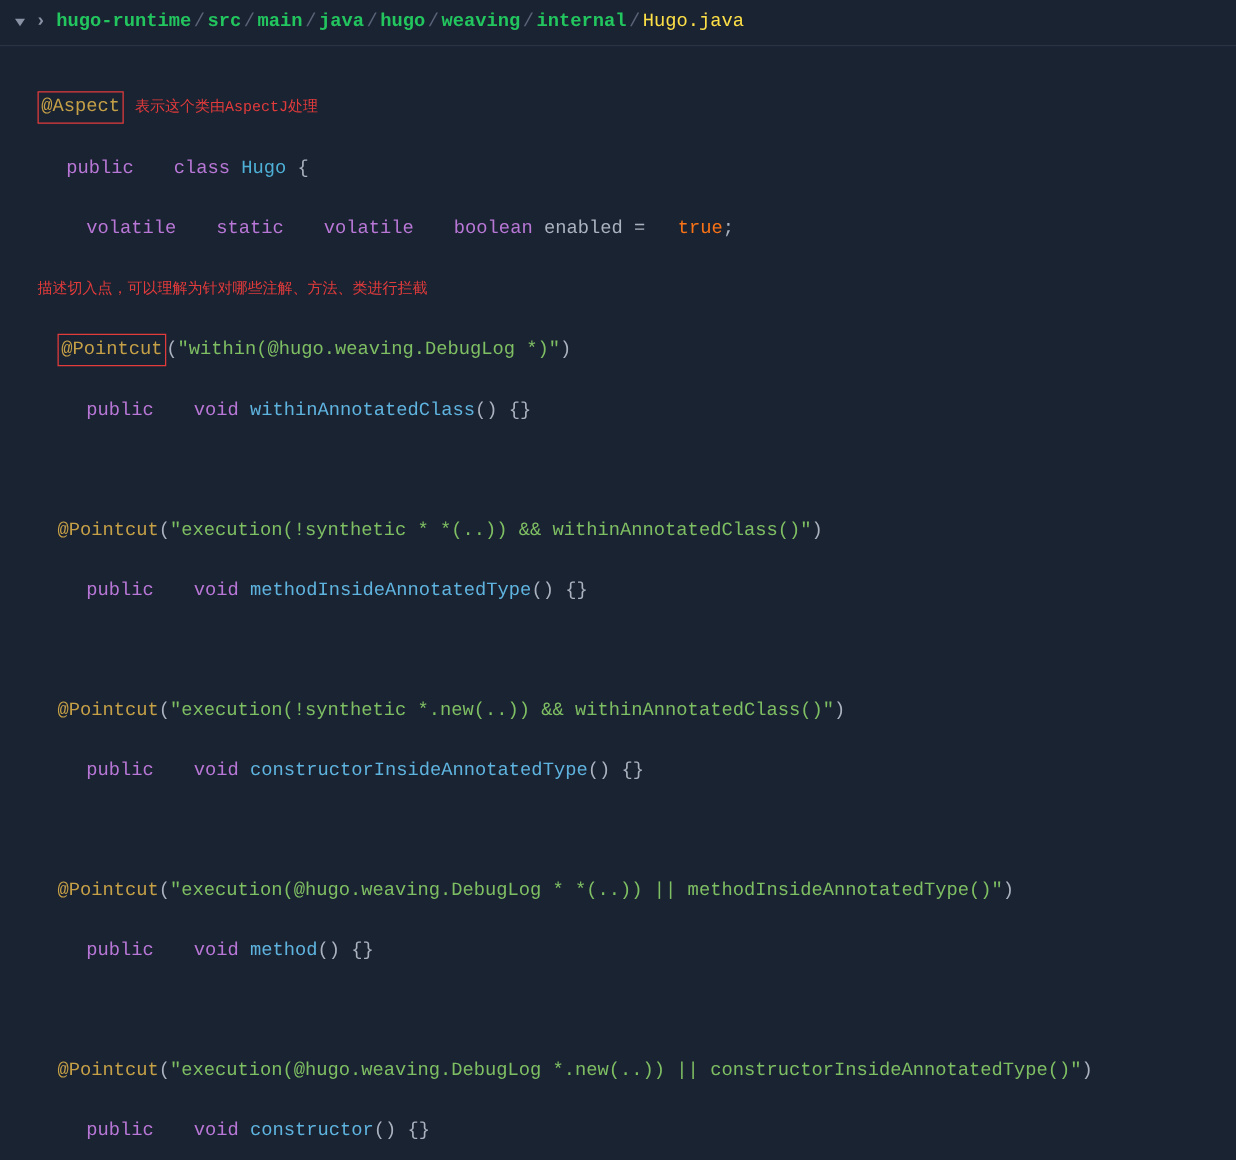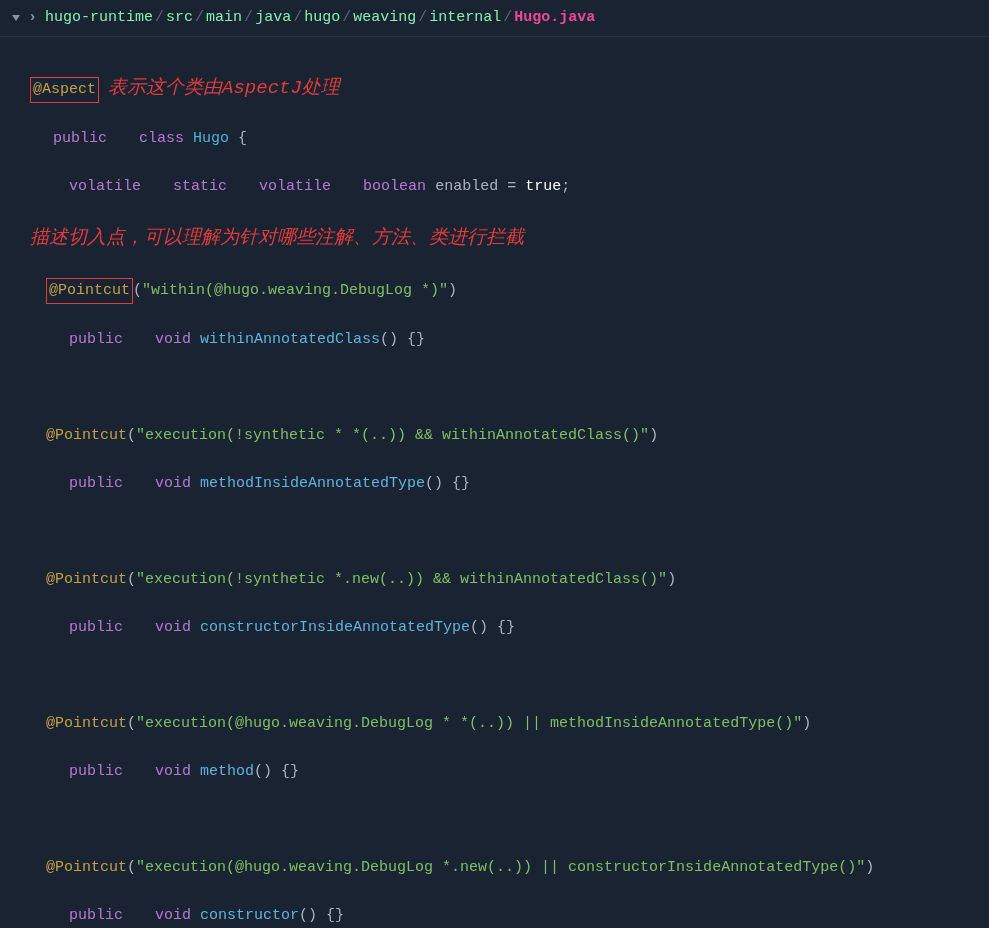--- a/index.html
+++ b/index.html
@@ -28,50 +28,50 @@
       height: 0;
       border-left: 4px solid transparent;
       border-right: 4px solid transparent;
       border-top: 6px solid #8a93a5;
     }
     .chevron {
       color: #8a93a5;
       font-weight: bold;
     }
     .breadcrumb-item {
-      color: #86efac;
+      color: #22c55e;
+      font-weight: bold;
     }
     .breadcrumb-item.current {
-      color: #ec4899;
-      font-weight: bold;
+      color: #fde047;
+      font-weight: normal;
     }
     .breadcrumb-sep {
       color: #5a6478;
       margin: 0 2px;
     }
     .editor {
       padding: 12px 14px;
       white-space: pre;
     }
     .line {
       display: block;
       min-height: 24px;
     }
     .annotation-color { color: #c5a047; text-align: right; }
     .keyword { color: #b877d6; margin-left: 23px; }
     .type { color: #4fb0d6; }
     .string { color: #7fbf63; }
     .method { color: #5fb4df; }
     .punct { color: #abb2bf; }
-    .const { color: #ffffff; }
+    .const { color: #f97316; margin-left: 17px; }
     .plain { color: #abb2bf; }
     .red-annotation {
       color: #e23b3b;
-      font-size: 19px;
-      font-style: italic;
+      font-size: 12px;
     }
     .red-box {
       border: 1.5px solid #e23b3b;
       padding: 0 2px;
       display: inline-block;
     }
     .ind1 { padding-left: 16px; }
     .ind2 { padding-left: 32px; }
   </style>
 </head>

